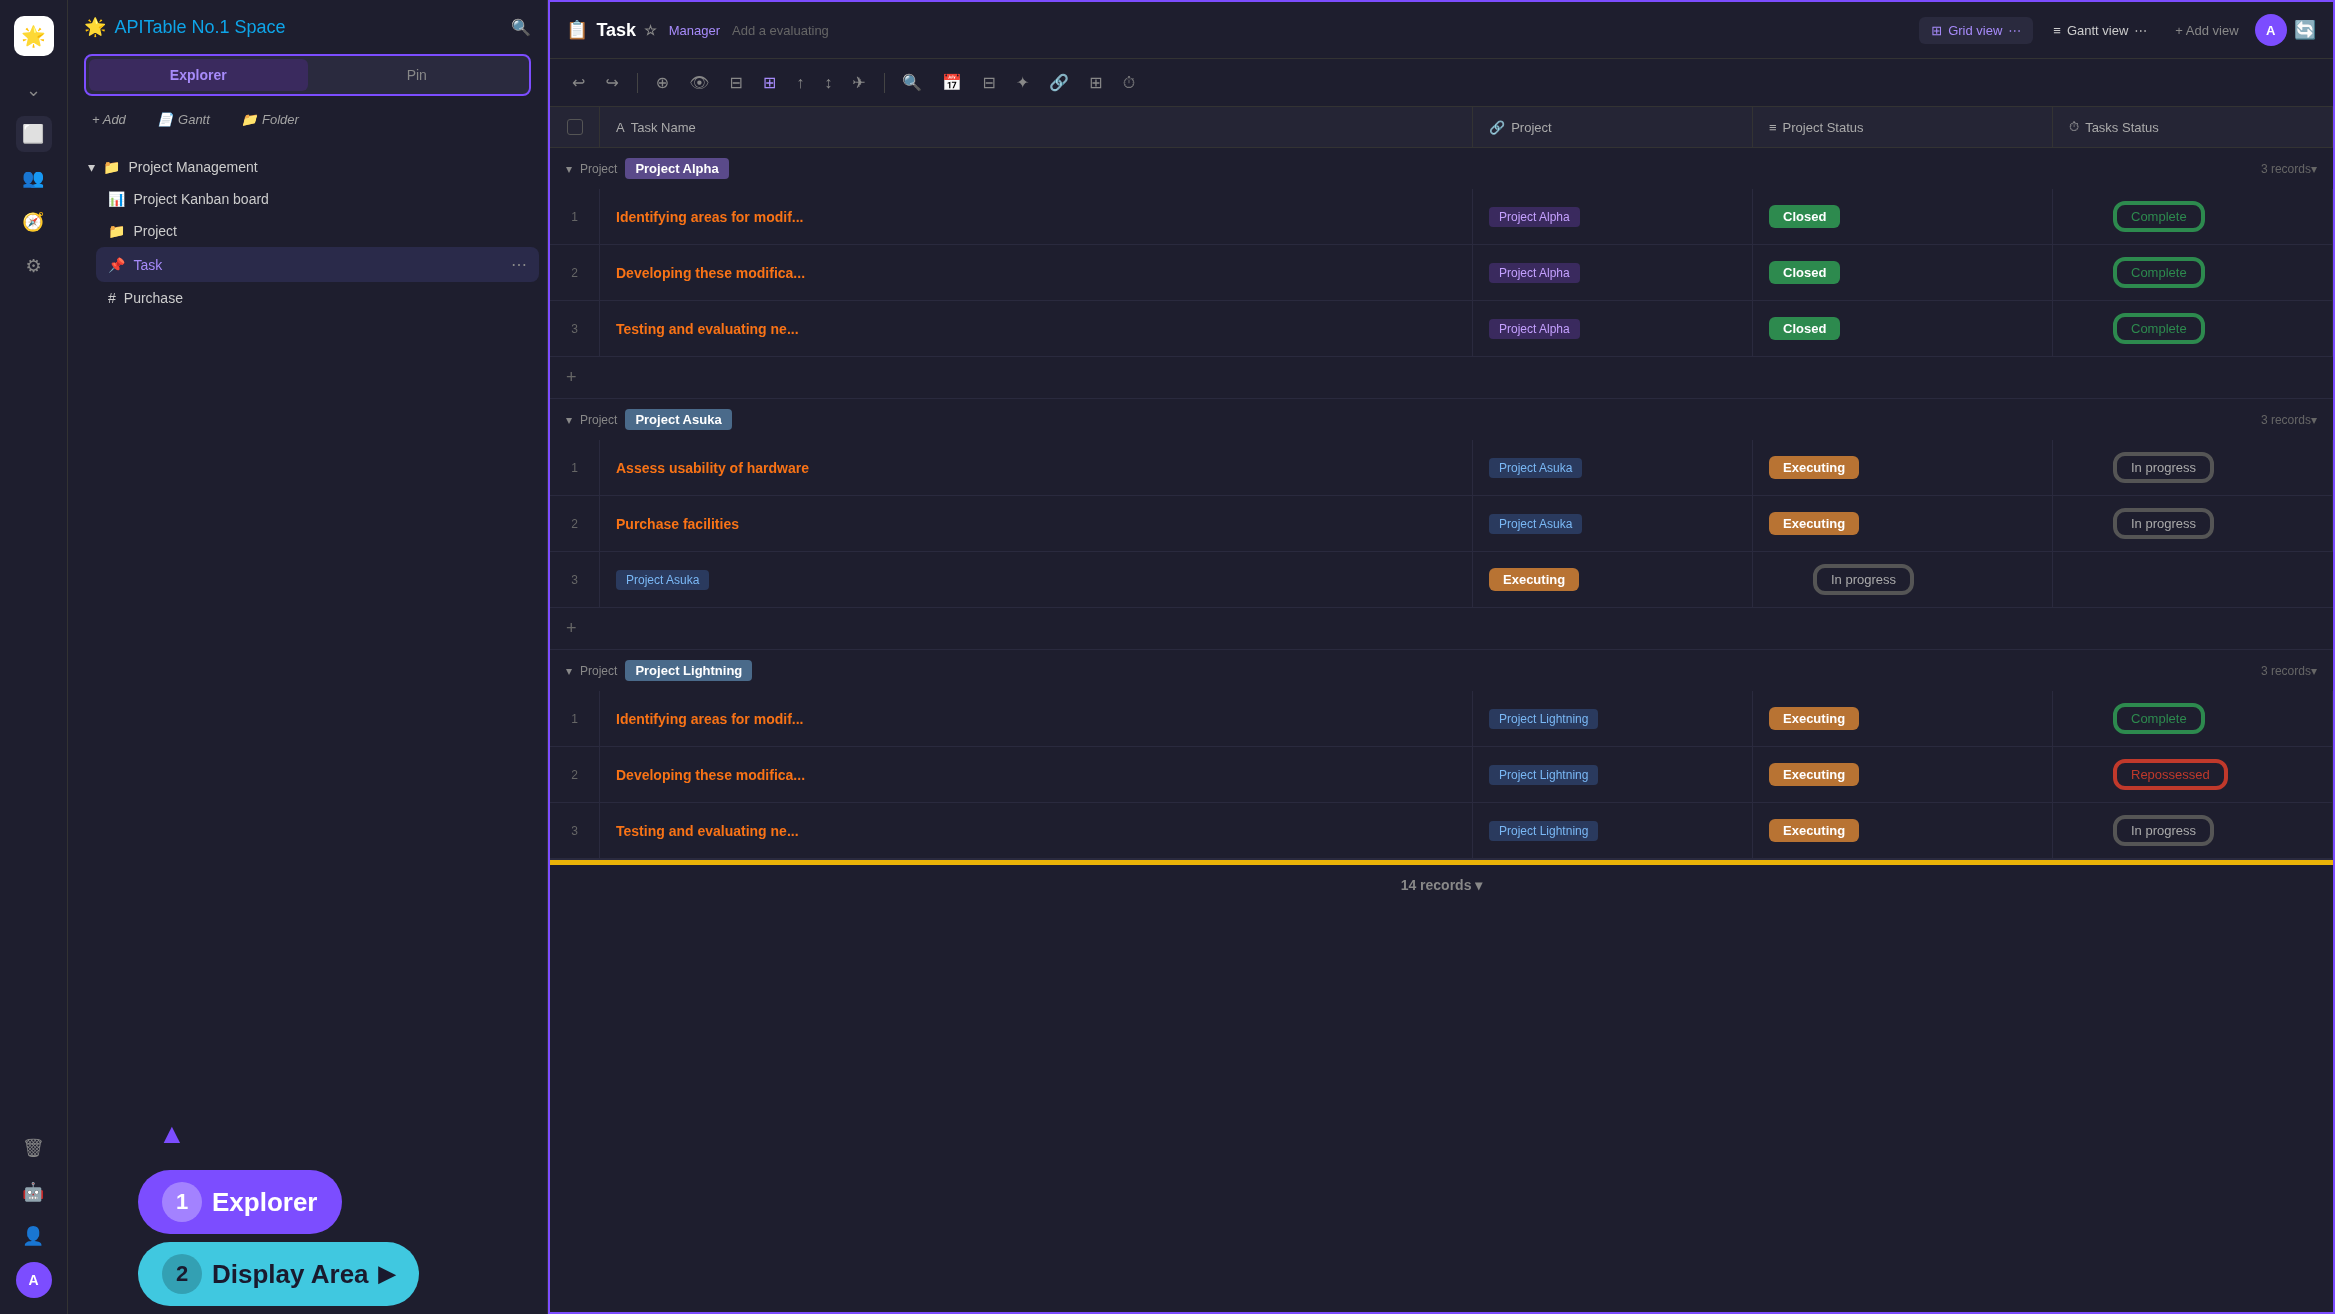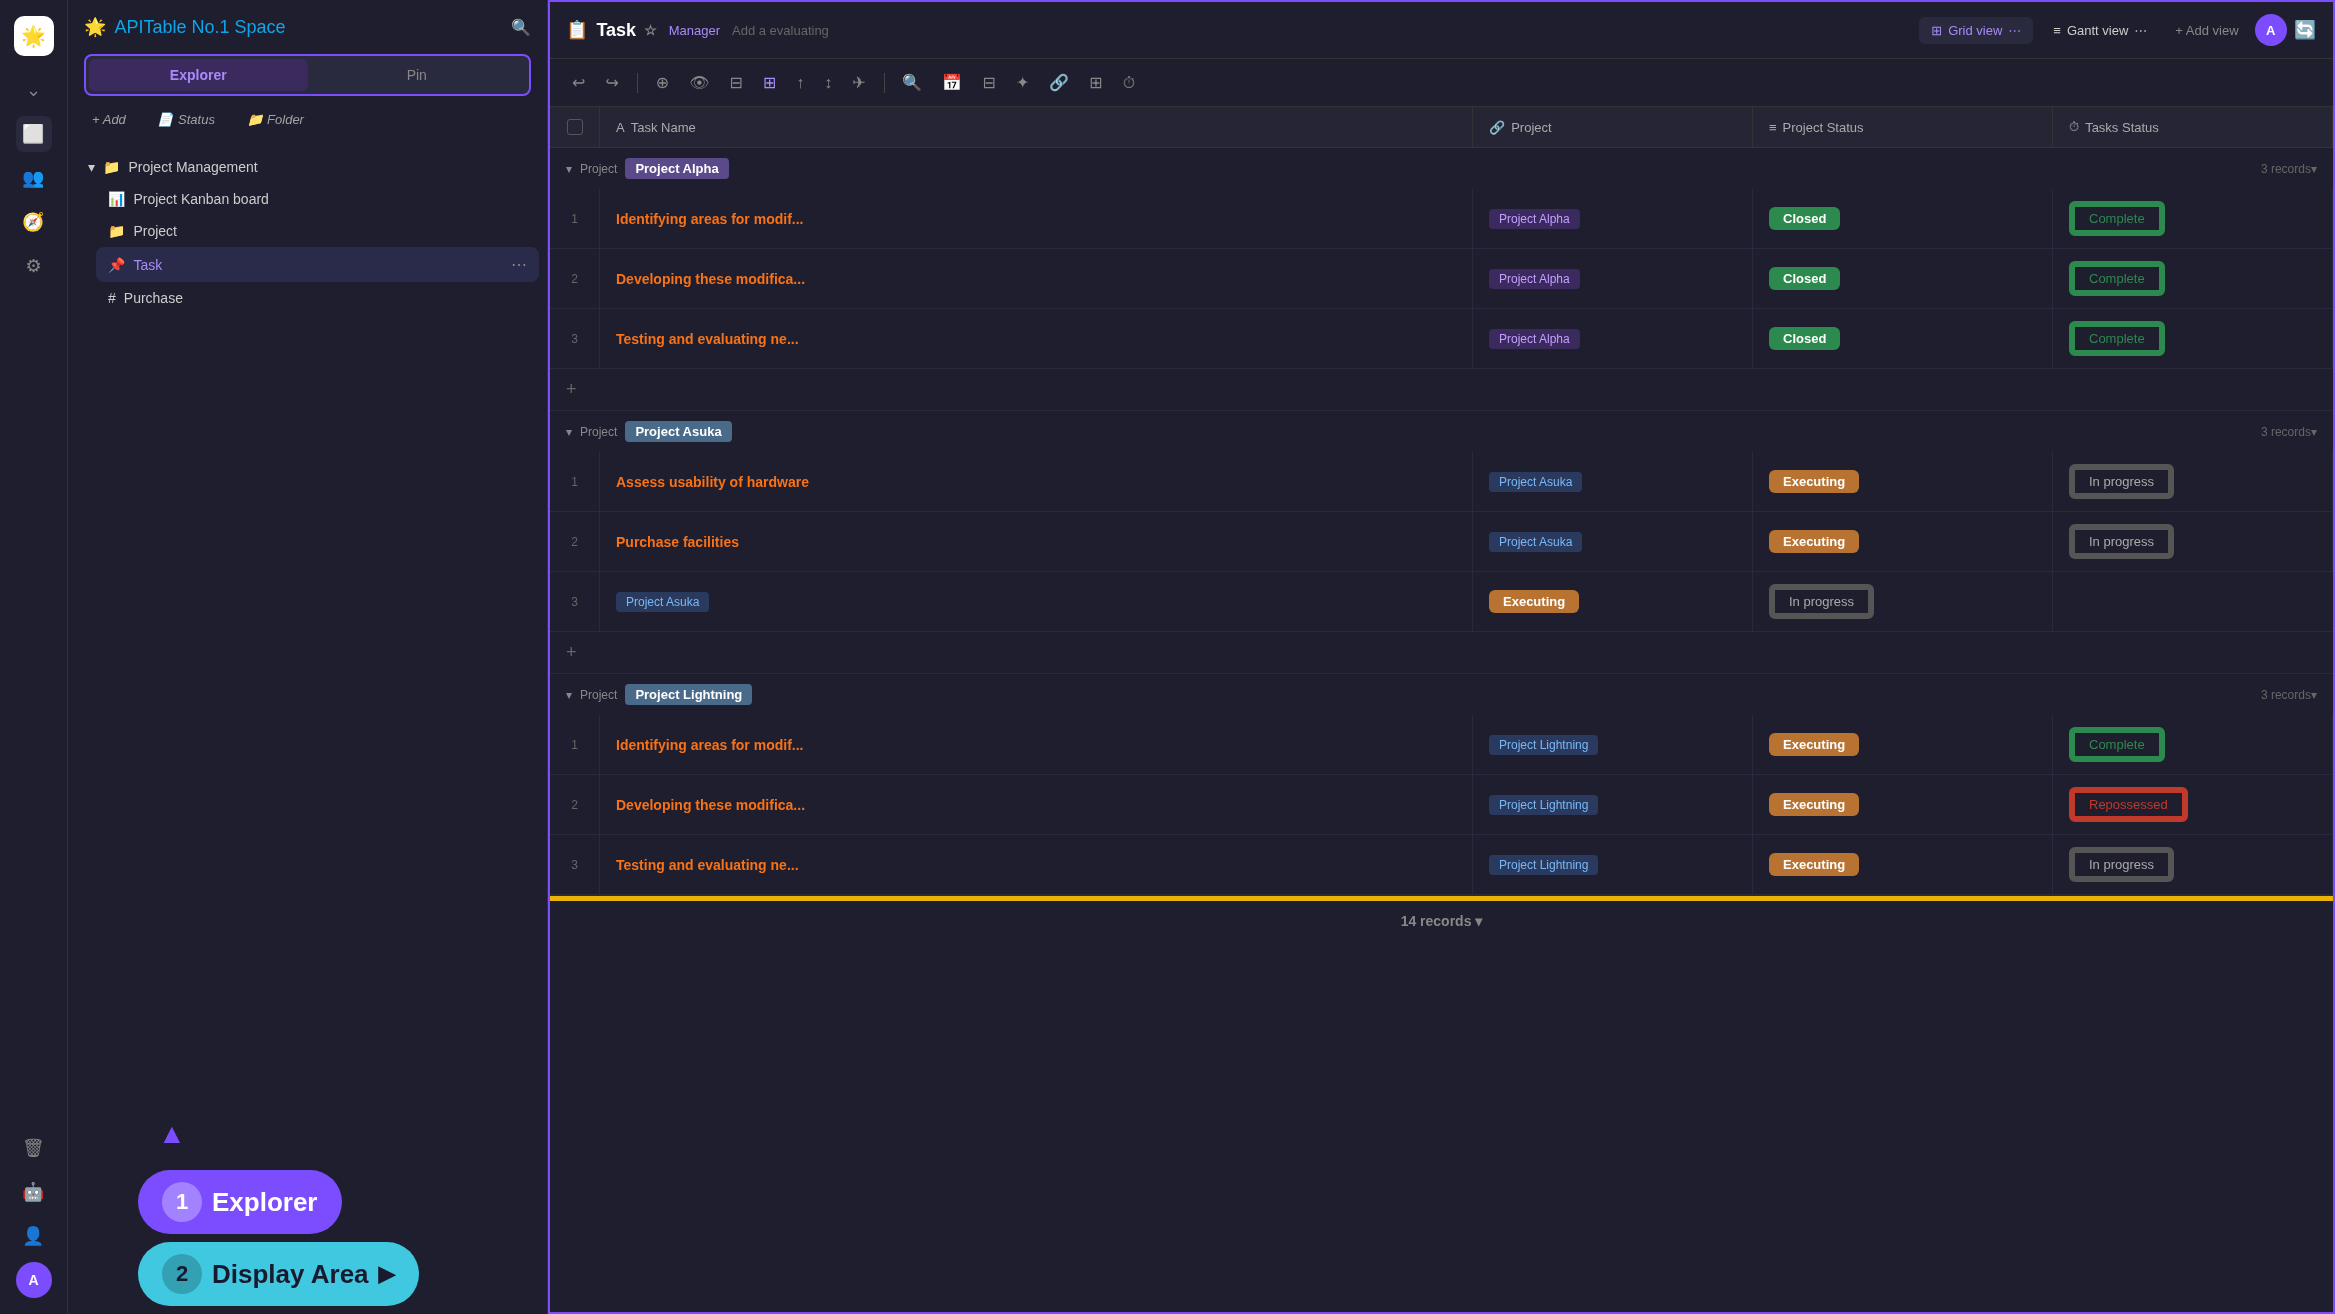--- a/index.html
+++ b/index.html
@@ -398,24 +398,25 @@
       padding: 4px 14px;
       border-radius: 6px;
       font-size: 13px;
       font-weight: 600;
     }
     .status-closed { background: #2d8a4e; color: #fff; }
     .status-executing { background: #b87333; color: #fff; }
 
     .task-status-pill {
       padding: 4px 14px;
-      border-radius: 6px;
-      font-size: 13px;
-      border: 6px solid #f9a8d4;
+      border-radius: 12px;
+      font-size: 13px;
+      border: 4px solid #f9a8d4;
       color: #ccc;
+      margin-left: 44px;
     }
     .task-complete { border-color: #2d8a4e; color: #2d8a4e; }
     .task-inprogress { border-color: #555; color: #aaa; }
     .task-repossessed { border-color: #c0392b; color: #c0392b; }
 
     .add-row {
       display: flex;
       align-items: center;
       padding: 10px 16px;
       gap: 8px;
@@ -497,21 +498,21 @@
 
     <div class="explorer-tabs">
       <div class="explorer-tab active">Explorer</div>
       <div class="explorer-tab">Pin</div>
     </div>
 
     <div class="explorer-actions">
       <div class="action-btn">+ Add</div>
       <div style="display:flex; align-items:center; gap:4px;" class="action-btn">
         <span>📄</span>
-        <span>Status</span>
+        <span>Gantt</span>
       </div>
       <div style="display:flex; align-items:center; gap:4px;" class="action-btn">
         <span>📁</span>
         <span>Folder</span>
       </div>
     </div>
 
     <div class="explorer-tree">
       <div class="tree-folder">
         <div class="tree-item">

